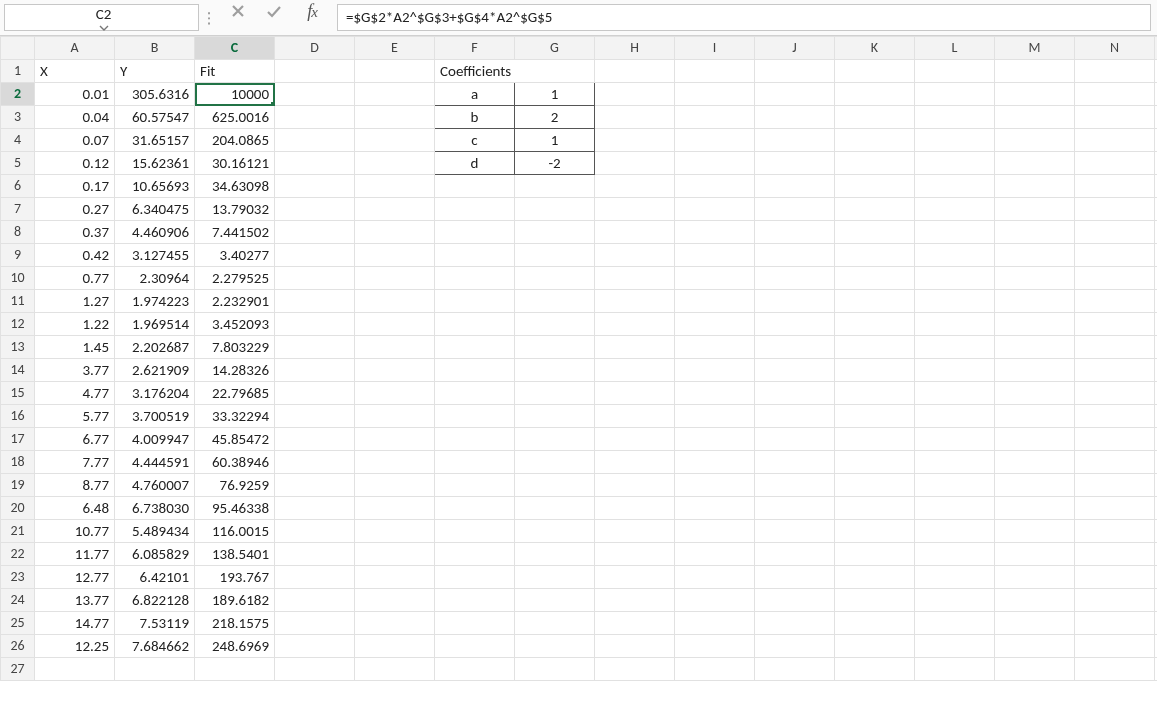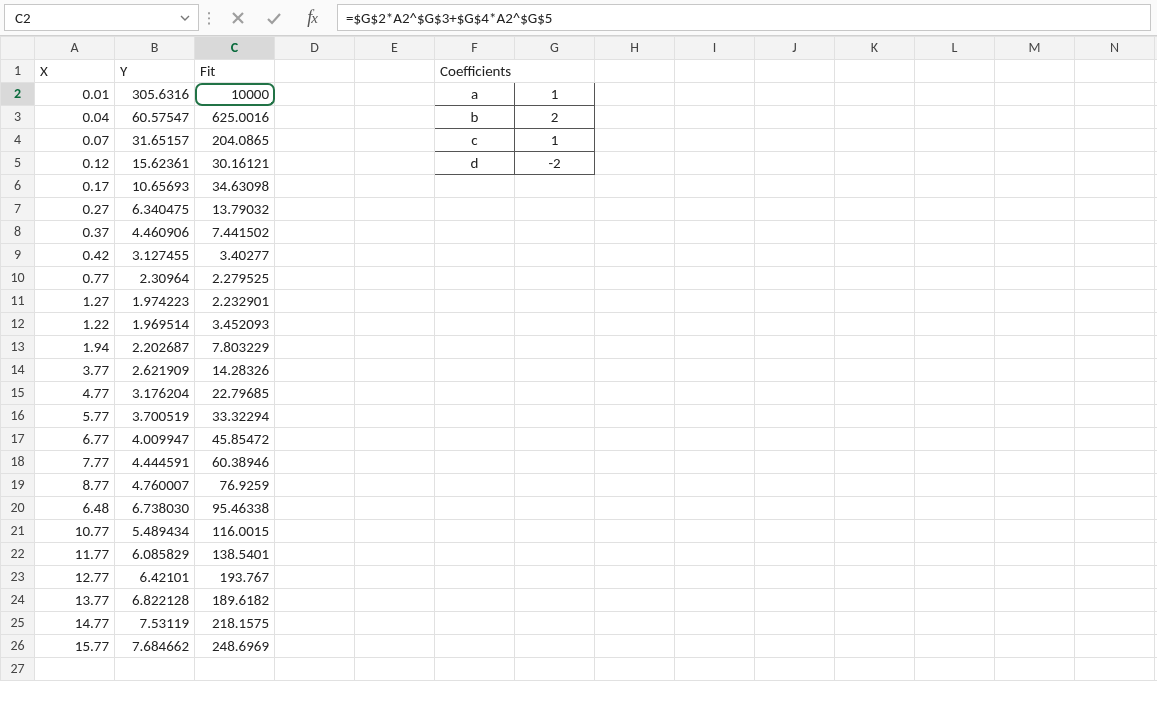--- a/index.html
+++ b/index.html
@@ -20,55 +20,56 @@
     background: #fafafa;
   }
   .namebox-wrap {
     display: flex;
     align-items: center;
     width: 195px;
     border: 1px solid #c7c7c7;
     background: #ffffff;
     margin: 4px 0 4px 4px;
     padding: 0 6px 0 10px;
+    flex-direction: column;
   }
   .namebox-text { flex: 1; font-size: 15px; color: #222; }
   .namebox-caret {
     width: 14px; height: 14px;
     display: flex; align-items: center; justify-content: center;
   }
   .namebox-caret svg { width: 10px; height: 10px; }
   .fbar-sep {
     width: 20px;
     display: flex; align-items: center; justify-content: center;
     color: #888;
   }
   .fbar-btns {
-    display: flex; align-items: center;
+    display: flex; 
     gap: 14px;
     padding: 0 8px;
   }
   .fbar-btn {
     width: 22px; height: 22px;
     display: flex; align-items: center; justify-content: center;
     color: #9e9e9e;
     cursor: pointer;
   }
   .fbar-btn svg { width: 16px; height: 16px; stroke: currentColor; fill: none; stroke-width: 2.2; }
   .fbar-btn.fx { color: #555; font-style: italic; font-family: "Times New Roman", serif; font-size: 18px; width: 26px; }
   .fbar-btn.fx span { letter-spacing: -1px; }
   .formula-input {
     flex: 1;
     border: 1px solid #c7c7c7;
     background: #fff;
     margin: 4px 6px 4px 4px;
     padding: 3px 8px;
     font-size: 15px;
     color: #222;
-    display: flex; align-items: center;
+    display: flex; align-items: flex-start;
   }
   
   .grid-wrap {
     overflow: hidden;
   }
   table.grid {
     border-collapse: collapse;
     table-layout: fixed;
     width: 1160px;
   }
@@ -95,21 +96,20 @@
   th.rowh.active { background: #d9d9d9; color: #0a6b3d; font-weight: 600; }
   th.colh.active { background: #d9d9d9; color: #0a6b3d; font-weight: 600; }
   td { background: #fff; text-align: right; }
   td.textcell { text-align: left; }
   td.center { text-align: center; }
   
   td.selected {
     outline: 2px solid #217346;
     outline-offset: -2px;
     position: relative;
-    border-radius: 7px;
   }
   td.selected::after {
     content: "";
     position: absolute;
     right: -3px; bottom: -3px;
     width: 6px; height: 6px;
     background: #217346;
   }
   
   td.cborder { border: 1px solid #555 !important; }
@@ -383,21 +383,21 @@
           <td></td>
           <td></td>
           <td></td>
           <td></td>
           <td></td>
           <td></td>
           <td></td>
         </tr>
         <tr>
           <th class="rowh">13</th>
-          <td>1.94</td>
+          <td>1.45</td>
           <td>2.202687</td>
           <td>7.803229</td>
           <td></td>
           <td></td>
           <td></td>
           <td></td>
           <td></td>
           <td></td>
           <td></td>
           <td></td>
@@ -617,21 +617,21 @@
           <td></td>
           <td></td>
           <td></td>
           <td></td>
           <td></td>
           <td></td>
           <td></td>
         </tr>
         <tr>
           <th class="rowh">26</th>
-          <td>15.77</td>
+          <td>12.25</td>
           <td>7.684662</td>
           <td>248.6969</td>
           <td></td>
           <td></td>
           <td></td>
           <td></td>
           <td></td>
           <td></td>
           <td></td>
           <td></td>

